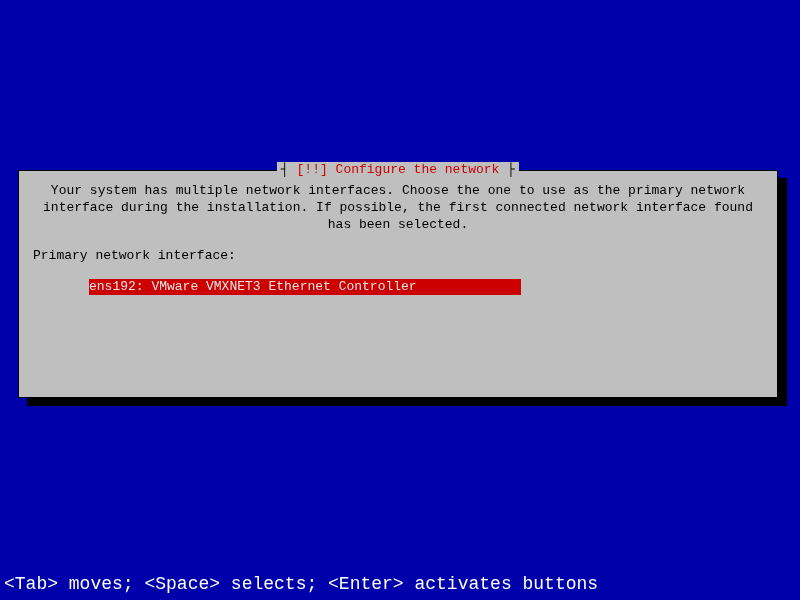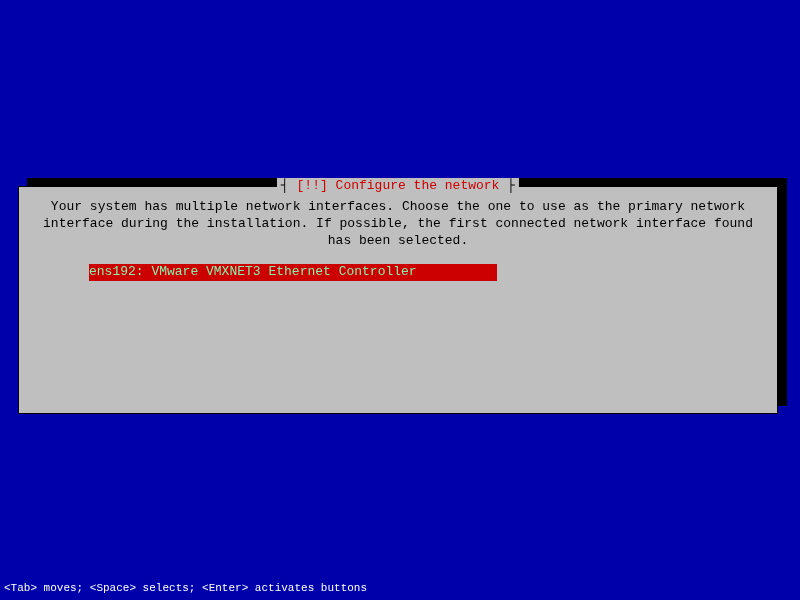--- a/index.html
+++ b/index.html
@@ -20,21 +20,21 @@
       position: absolute;
       left: 27px;
       top: 178px;
       width: 760px;
       height: 228px;
       background: #000000;
     }
     .dialog {
       position: absolute;
       left: 18px;
-      top: 186px;
+      top: 170px;
       width: 760px;
       height: 228px;
       background: #bfbfbf;
       border: 1px solid #000000;
     }
     .dialog-title {
       position: absolute;
       top: -9px;
       left: 50%;
       transform: translateX(-50%);
@@ -66,46 +66,47 @@
     .interface-list {
       padding-left: 56px;
       margin-bottom: 16px;
     }
     .interface-item {
       display: block;
       white-space: pre;
     }
     .interface-item.selected {
       background: #cc0000;
-      color: #86efac;
-      padding-right: 80px;
+      color: #e5e5e5;
+      padding-right: 104px;
       display: inline-block;
       text-align: center;
     }
     .go-back {
       padding-left: 38px;
     }
     .help-bar {
       position: absolute;
       bottom: 6px;
       left: 4px;
       color: #ffffff;
-      font-size: 11px;
+      font-size: 18px;
     }
   </style>
 </head>
 <body>
 
 <div class="dialog-shadow"></div>
 
 <div class="dialog">
   <div class="dialog-title">
     <span class="bracket">┤ </span><span class="alert">[!!]</span><span class="title-text"> Configure the network</span><span class="bracket"> ├</span>
   </div>
   <div class="dialog-content">
     <div class="description">Your system has multiple network interfaces. Choose the one to use as the primary network interface during the installation. If possible, the first connected network interface found has been selected.</div>
+    <div class="prompt">Primary network interface:</div>
     <div class="interface-list">
       <span class="interface-item selected">ens192: VMware VMXNET3 Ethernet Controller</span>
     </div>
   </div>
 </div>
 
 <div class="help-bar">&lt;Tab&gt; moves; &lt;Space&gt; selects; &lt;Enter&gt; activates buttons</div>
 
 </body></html>

